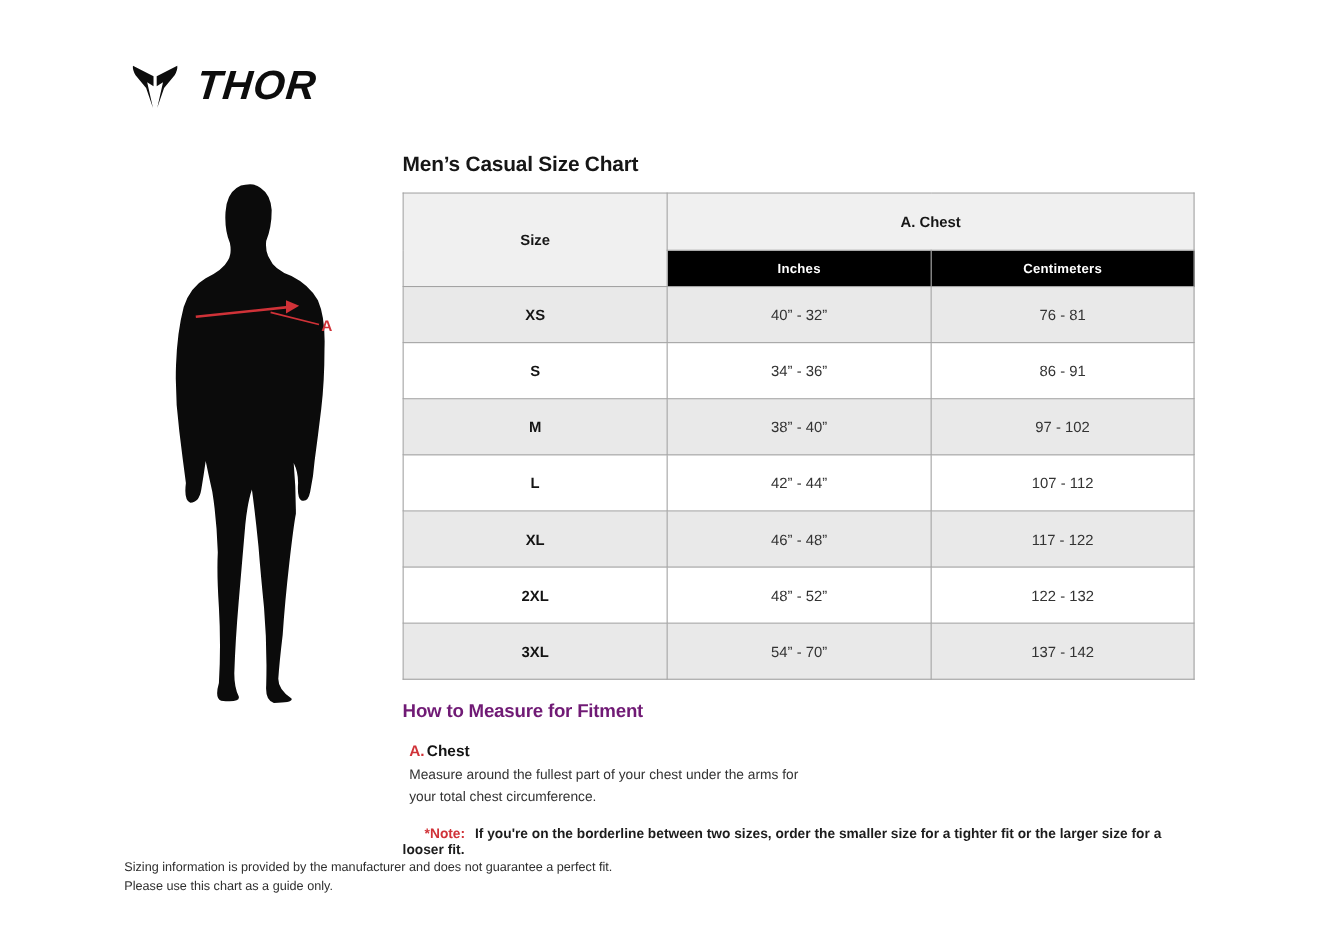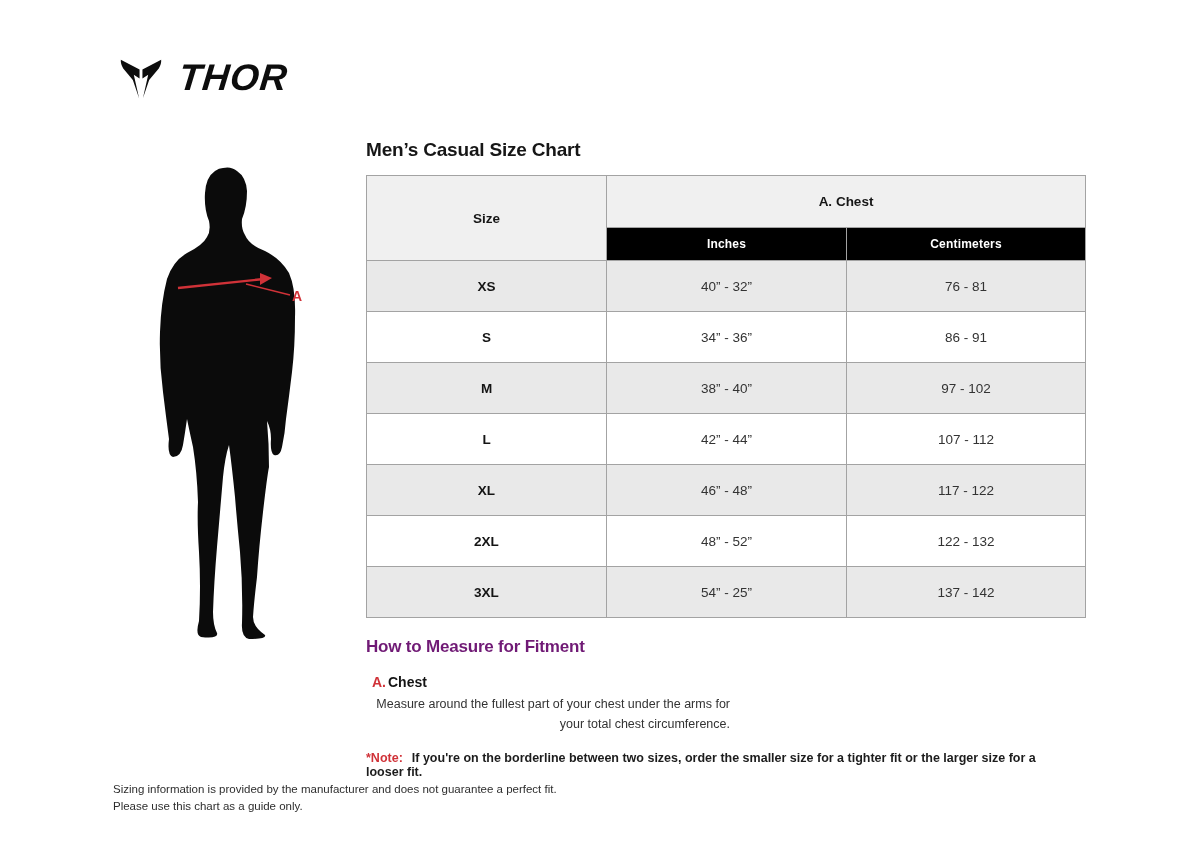--- a/index.html
+++ b/index.html
@@ -62,24 +62,23 @@
   .measure-heading {
     position: absolute; left: 0; top: 637px;
     font-size: 17px; font-weight: 700; color: #701a75; letter-spacing: -0.2px;
   }
   .measure-item { position: absolute; left: 6px; top: 674px; width: 380px; }
   .measure-item .item-title { font-size: 14px; font-weight: 700; color: #141414; }
   .measure-item .item-title .red-letter { color: #d03238; margin-right: 2px; }
   .measure-item .item-desc {
     margin-top: 4px; font-size: 12.5px; line-height: 1.6; color: #333333;
     width: 358px;
-    text-align: right;
   }
   .note-line { position: absolute; left: 0; top: 751px; width: 700px; font-size: 12.5px; }
-  .note-label { color: #d03238; font-weight: 700; }
+  .note-label { color: #d03238; font-weight: 700; margin-left: 20px; }
   .note-text { font-weight: 700; color: #1c1c1c; margin-left: 9px; }
 
   
   .page-footer { position: absolute; left: 113px; top: 782px; font-size: 11.5px; color: #2e2e2e; line-height: 1.3; }
   .page-footer p { margin: 0 0 2px 0; }
 </style>
 </head>
 <body>
 
 <div class="page">
@@ -198,21 +197,21 @@
           <td>46” - 48”</td>
           <td>117 - 122</td>
         </tr>
         <tr>
           <td class="size-cell">2XL</td>
           <td>48” - 52”</td>
           <td>122 - 132</td>
         </tr>
         <tr class="alt">
           <td class="size-cell">3XL</td>
-          <td>54” - 25”</td>
+          <td>54” - 70”</td>
           <td>137 - 142</td>
         </tr>
       </tbody>
     </table>
 
     <h2 class="measure-heading">How to Measure for Fitment</h2>
 
     <div class="measure-item">
       <div class="item-title">
         <span class="red-letter">A.</span><span>Chest</span>

